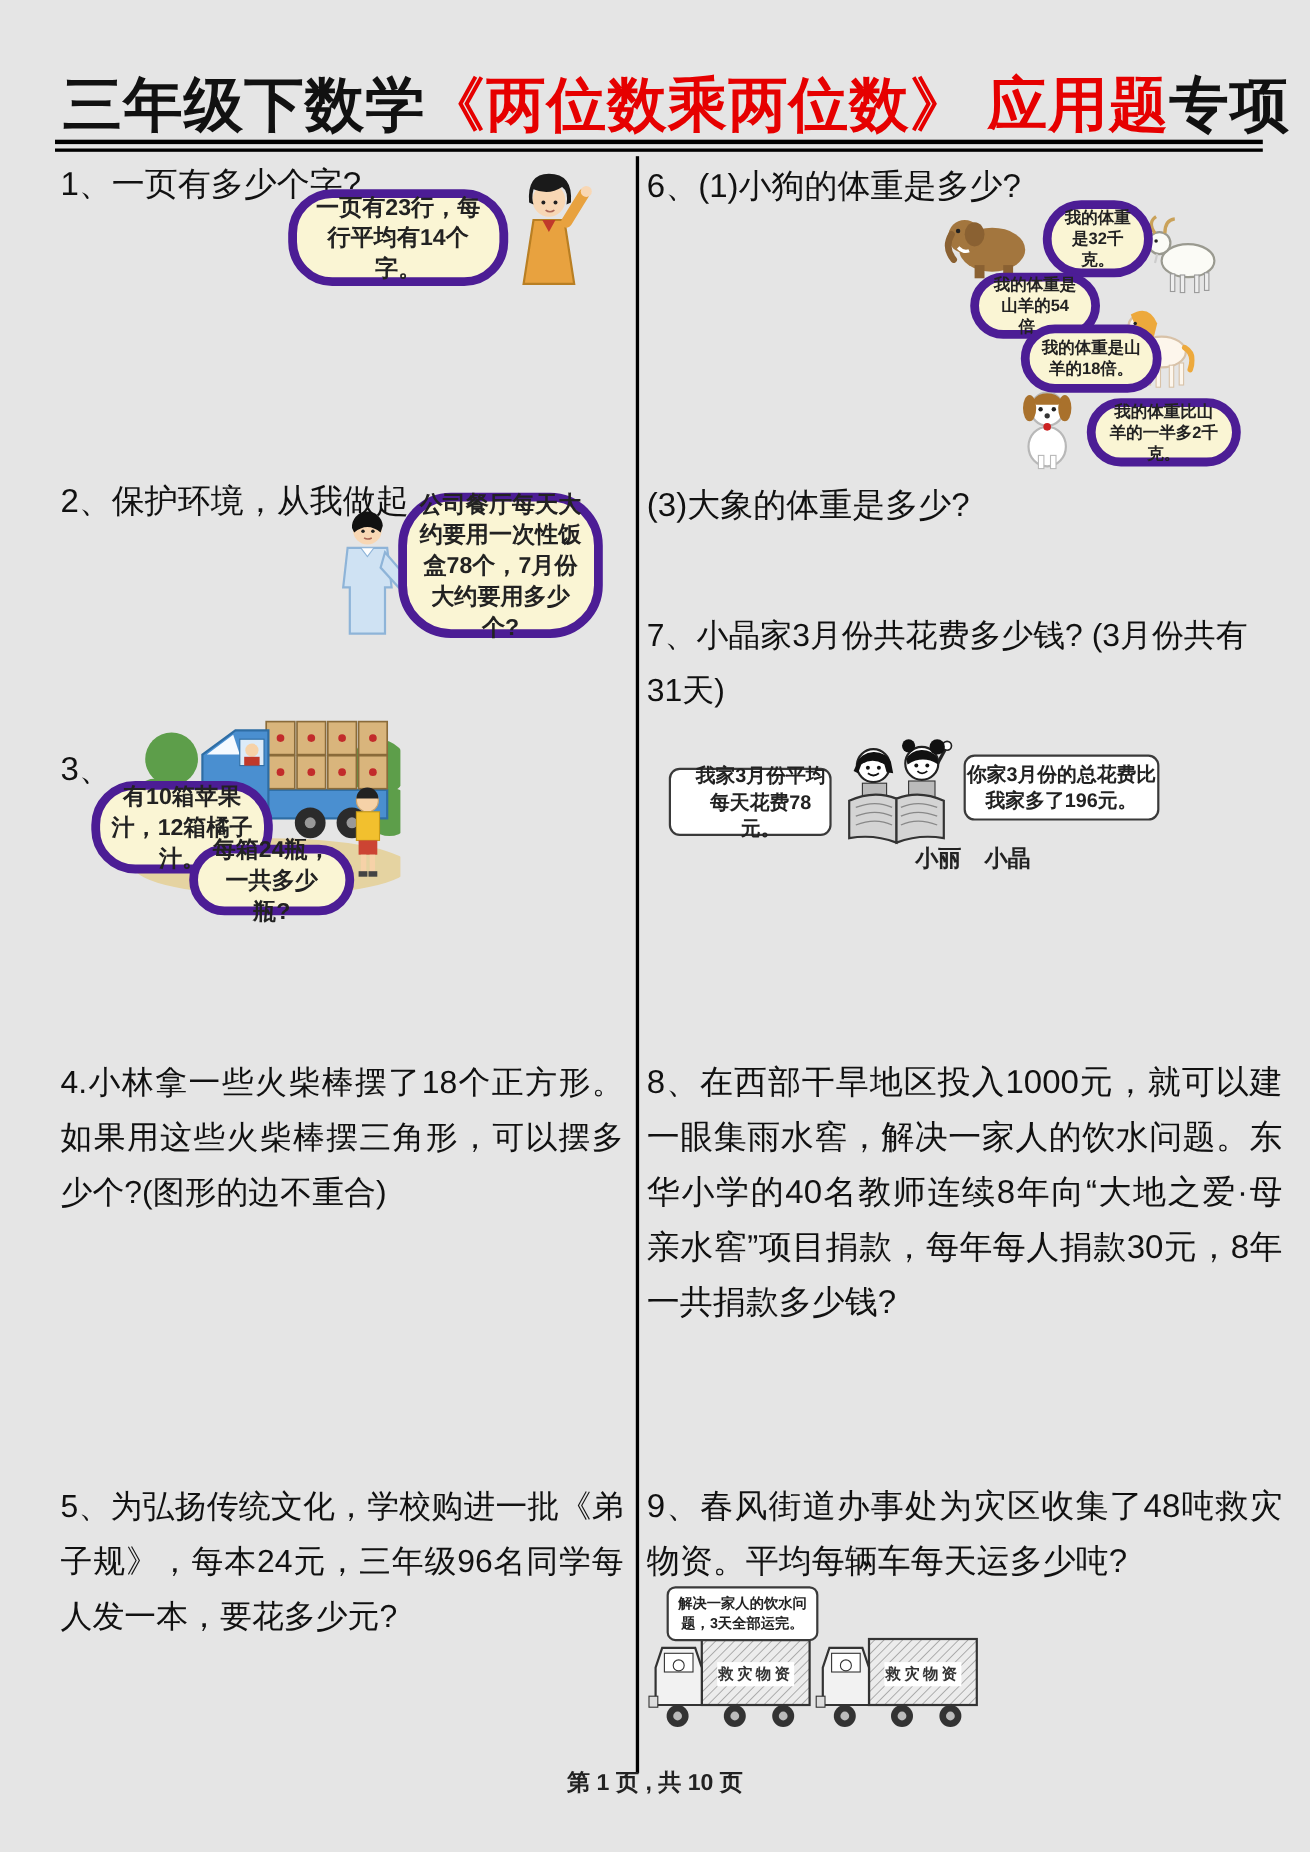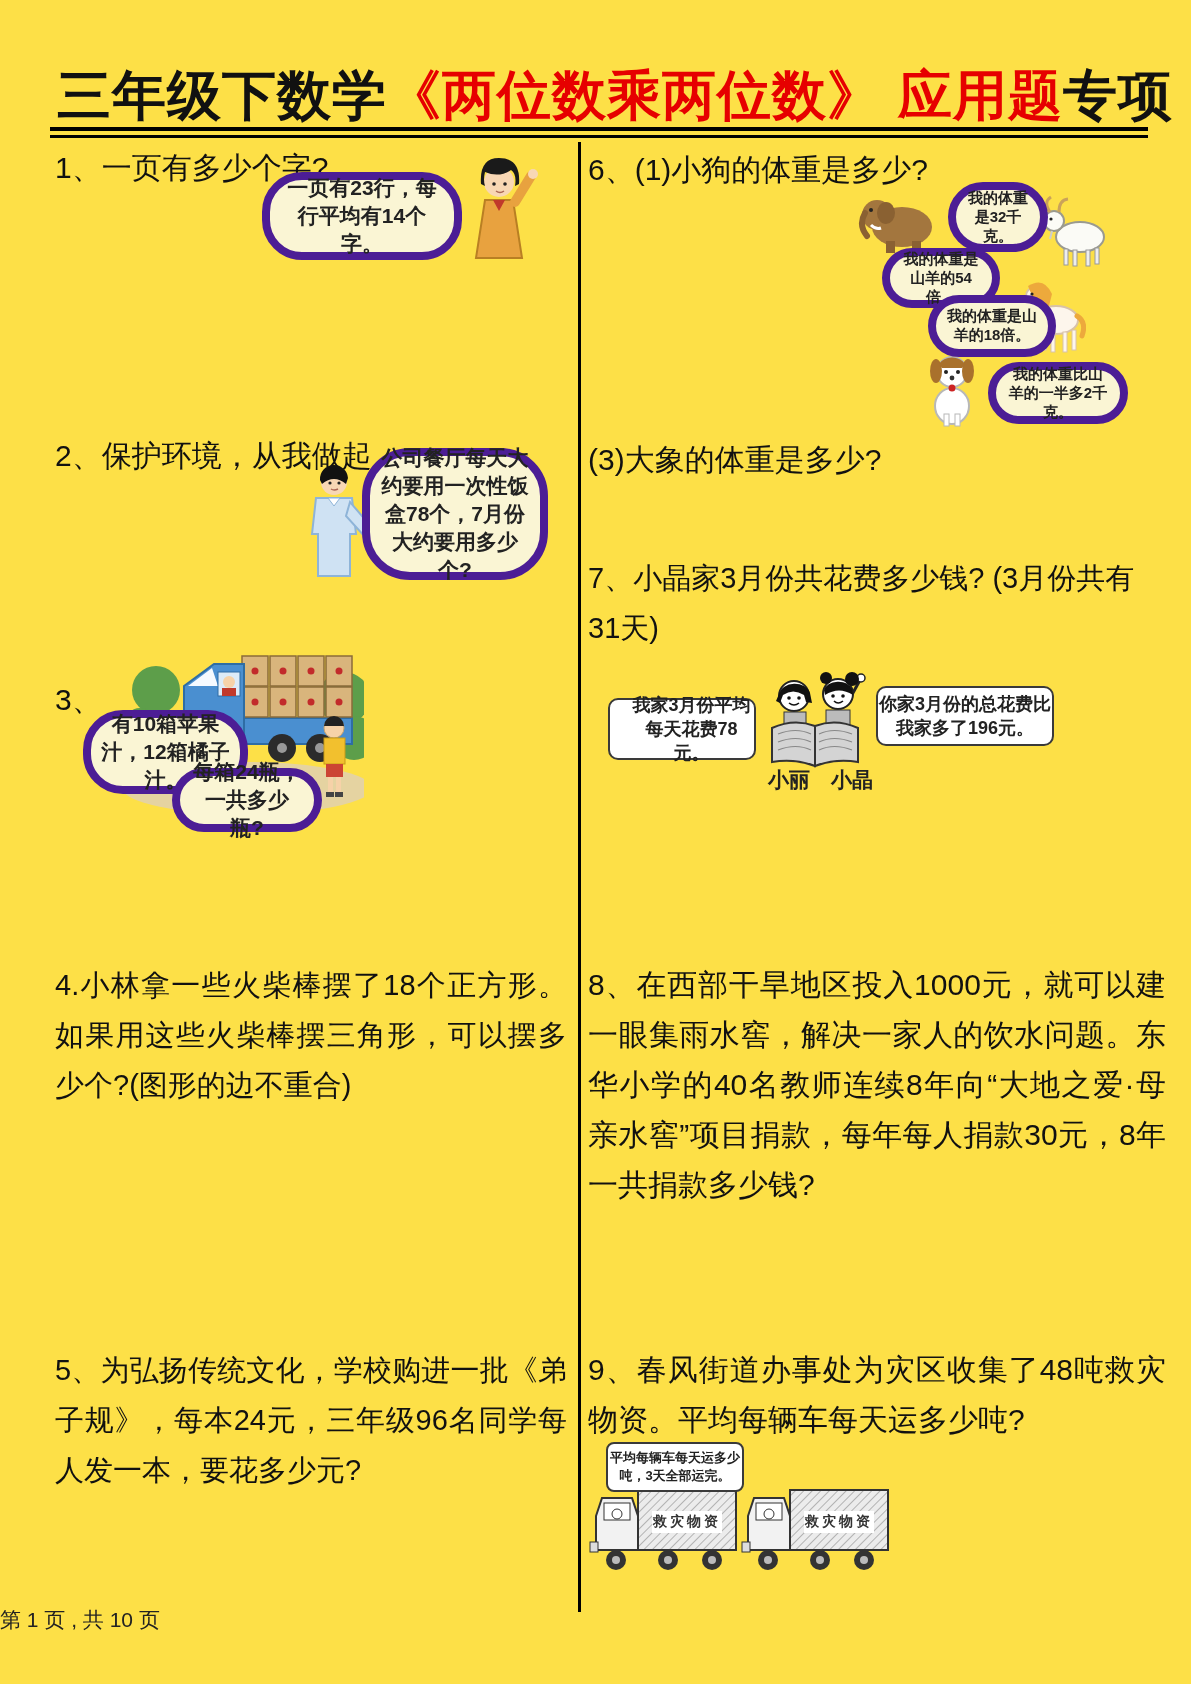--- a/index.html
+++ b/index.html
@@ -1,35 +1,35 @@
 <!DOCTYPE html>
 <html><head>
 <meta charset="utf-8">
 <style>
   html,body{margin:0;padding:0;background:#fff;}
-  #page{position:relative;width:1191px;height:1684px;background:#fde047;overflow:hidden;
+  #page{position:relative;width:1191px;height:1684px;background:#e5e5e5;overflow:hidden;
         font-family:"Liberation Sans", sans-serif;color:#111;}
   .abs{position:absolute;box-sizing:border-box;}
   .title{font-size:54px;font-weight:bold;white-space:nowrap;letter-spacing:1px;}
   .title .red{color:#e60000;}
   .rule{background:#000;}
   .divider{background:#000;}
   .heading{font-size:30px;line-height:36px;white-space:nowrap;}
   .ptext{font-size:29px;line-height:50px;text-align:justify;}
   .cloud{background:#faf5d4;border:8px solid #4c1d95;border-radius:40px;
          display:flex;align-items:center;justify-content:center;text-align:center;
          padding:6px 10px;font-weight:bold;color:#222;}
   .cloud.big{border-radius:48px;}
   .rectbox{background:#fff;border:2px solid #3a3a3a;border-radius:10px;
            display:flex;align-items:center;justify-content:center;text-align:center;
            font-weight:bold;color:#222;}
   .names{font-size:21px;font-weight:bold;color:#222;white-space:nowrap;}
   .trucklabel{position:absolute;text-align:center;font-size:14px;font-weight:bold;
               color:#333;letter-spacing:3px;}
-  .footer{width:1191px;text-align:left;font-size:21px;color:#222;}
+  .footer{width:1191px;text-align:center;font-size:21px;color:#222;font-weight:bold;}
   svg{display:block;}
 </style>
 </head>
 <body>
 
 <div id="page">
 
   <div class="abs title" style="left:57px;top:60px;">
     <span>三年级下数学</span><span class="red">《两位数乘两位数》 应用题</span><span>专项</span>
   </div>
@@ -196,26 +196,26 @@
       <circle cx="87" cy="26" r="1.8" fill="#111"></circle>
     <path d="M78,31 q4,4 9,0" stroke="#111" stroke-width="1.6" fill="none"></path>
     <rect x="28" y="42" width="22" height="20" fill="#bbb" stroke="#333"></rect>
     <rect x="70" y="40" width="24" height="22" fill="#bbb" stroke="#333"></rect>
     <path d="M16,58 Q38,48 59,56 L59,96 Q38,88 16,92 Z" fill="#d4d4d4" stroke="#333" stroke-width="2"></path>
     <path d="M102,58 Q80,48 59,56 L59,96 Q80,88 102,92 Z" fill="#d4d4d4" stroke="#333" stroke-width="2"></path>
     <path d="M22,64 q18,-7 33,0 M22,72 q18,-7 33,0 M22,80 q18,-7 33,0" stroke="#888" stroke-width="1.2" fill="none"></path>
     <path d="M96,64 q-18,-7 -33,0 M96,72 q-18,-7 -33,0 M96,80 q-18,-7 -33,0" stroke="#888" stroke-width="1.2" fill="none"></path>
   </svg>
   <div class="abs rectbox" style="left:876px;top:686px;width:178px;height:60px;font-size:18px;z-index:3;">你家3月份的总花费比我家多了196元。</div>
-  <div class="abs names" style="left:768px;top:766px;">小丽　小晶</div>
+  <div class="abs names" style="left:832px;top:766px;">小丽　小晶</div>
 
   <div class="abs ptext" style="left:588px;top:960px;width:578px;font-size:30px;">8、在西部干旱地区投入1000元，就可以建一眼集雨水窖，解决一家人的饮水问题。东华小学的40名教师连续8年向“大地之爱·母亲水窖”项目捐款，每年每人捐款30元，8年一共捐款多少钱?</div>
 
   <div class="abs ptext" style="left:588px;top:1345px;width:578px;font-size:30px;">9、春风街道办事处为灾区收集了48吨救灾物资。平均每辆车每天运多少吨?</div>
-  <div class="abs rectbox" style="left:606px;top:1442px;width:138px;height:50px;font-size:13px;z-index:3;border-radius:8px;">平均每辆车每天运多少吨，3天全部运完。</div>
+  <div class="abs rectbox" style="left:606px;top:1442px;width:138px;height:50px;font-size:13px;z-index:3;border-radius:8px;">解决一家人的饮水问题，3天全部运完。</div>
 
   <div class="abs" style="left:588px;top:1486px;width:152px;height:90px;">
     <svg width="152" height="90" viewBox="0 0 152 90">
       <defs>
         <pattern id="hatch1" patternUnits="userSpaceOnUse" width="6" height="6" patternTransform="rotate(45)">
           <rect width="6" height="6" fill="#ececec"></rect>
           <line x1="0" y1="0" x2="0" y2="6" stroke="#9a9a9a" stroke-width="1.4"></line>
         </pattern>
       </defs>
       <rect x="50" y="4" width="98" height="60" fill="url(#hatch1)" stroke="#333" stroke-width="2"></rect>

